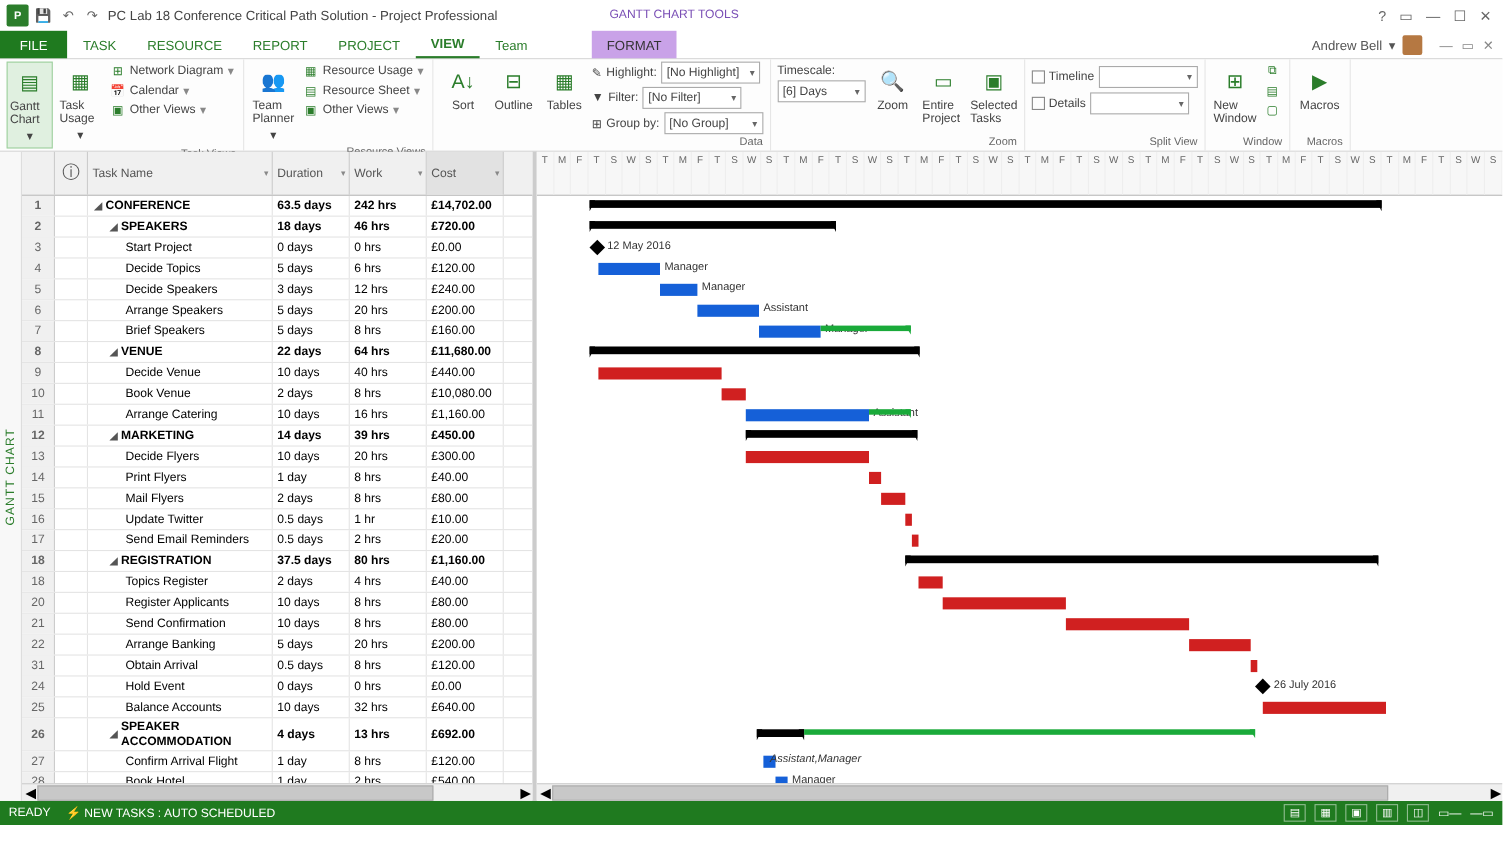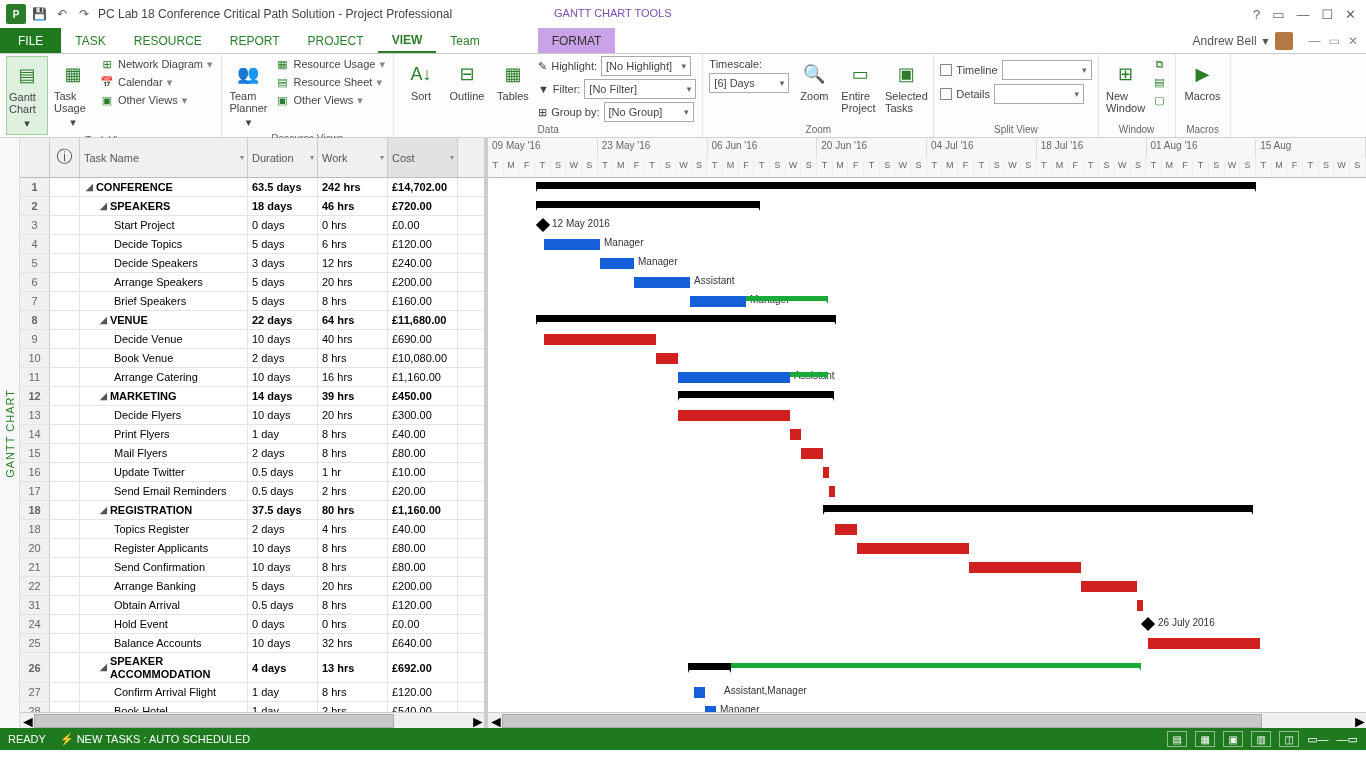--- a/index.html
+++ b/index.html
@@ -20,21 +20,21 @@
 .tabs .tab.active { color: #2b7d2b; border-bottom: 2px solid #2b7d2b; font-weight: 600; }
 .tabs .tab.ctx { background: #c9a2e8; color: #333; }
 .tabs .spacer { flex: 1; }
 .tabs .user { display: flex; align-items: center; gap: 6px; padding: 0 8px; color: #555; }
 .tabs .avatar { width: 18px; height: 18px; background: #b57842; border-radius: 2px; }
 .tabs .winmini { display: flex; gap: 8px; padding: 0 8px; color: #888; align-items: center; }
 
 .ribbon { height: 84px; background: #fdfdfd; border-bottom: 1px solid #d0d0d0; display: flex; font-size: 11px; color: #444; }
 .rgroup { border-right: 1px solid #e6e6e6; padding: 2px 6px 0 6px; display: flex; flex-direction: column; }
 .rgroup .body { flex: 1; display: flex; align-items: flex-start; gap: 4px; }
-.rgroup .label { text-align: center; font-size: 10px; color: #666; padding-bottom: 2px; }
+.rgroup .label { text-align: right; font-size: 10px; color: #666; padding-bottom: 2px; }
 .bigbtn { width: 42px; display: flex; flex-direction: column; align-items: center; gap: 2px; padding: 4px 2px; cursor: pointer; }
 .bigbtn .ico { width: 28px; height: 28px; display: flex; align-items: center; justify-content: center; font-size: 18px; color: #2b7d2b; }
 .bigbtn.active { background: #e0f0e0; border: 1px solid #9fd09f; }
 .smallrow { display: flex; flex-direction: column; gap: 2px; }
 .smallbtn { display: flex; align-items: center; gap: 4px; padding: 1px 2px; cursor: pointer; white-space: nowrap; }
 .smallbtn .sico { width: 14px; height: 14px; display: inline-flex; align-items: center; justify-content: center; color: #2b7d2b; font-size: 11px; }
 .combo { height: 20px; border: 1px solid #aaa; padding: 0 4px; display: flex; align-items: center; justify-content: space-between; background: #fff; gap: 6px; }
 .combo .arr { color: #666; font-size: 9px; }
 .frmrow { display: flex; align-items: center; gap: 4px; }
 .chk { width: 12px; height: 12px; border: 1px solid #888; display: inline-block; }
@@ -210,21 +210,21 @@
             <span class="sico">✎</span>
             <span>Highlight:</span>
             <div class="combo" style="width:90px">
               <span>[No Highlight]</span>
               <span class="arr">▾</span>
             </div>
           </div>
         <div class="frmrow">
             <span class="sico">▼</span>
             <span>Filter:</span>
-            <div class="combo" style="width:112px">
+            <div class="combo" style="width:90px">
               <span>[No Filter]</span>
               <span class="arr">▾</span>
             </div>
           </div>
         <div class="frmrow">
             <span class="sico">⊞</span>
             <span>Group by:</span>
             <div class="combo" style="width:90px">
               <span>[No Group]</span>
               <span class="arr">▾</span>
@@ -402,21 +402,21 @@
           <div class="rc col-dur">22 days</div>
           <div class="rc col-work">64 hrs</div>
           <div class="rc col-cost">£11,680.00</div>
         </div>
         <div class="row">
           <div class="rc rowhdr col-rh">9</div>
           <div class="rc col-i"></div>
           <div class="rc col-name task-name" style="padding-left:34px;white-space:normal;line-height:13px">Decide Venue</div>
           <div class="rc col-dur">10 days</div>
           <div class="rc col-work">40 hrs</div>
-          <div class="rc col-cost">£690.00</div>
+          <div class="rc col-cost">£440.00</div>
         </div>
         <div class="row">
           <div class="rc rowhdr col-rh">10</div>
           <div class="rc col-i"></div>
           <div class="rc col-name task-name" style="padding-left:34px;white-space:normal;line-height:13px">Book Venue</div>
           <div class="rc col-dur">2 days</div>
           <div class="rc col-work">8 hrs</div>
           <div class="rc col-cost">£10,080.00</div>
         </div>
         <div class="row">
@@ -568,30 +568,20 @@
         <span style="width:14px;text-align:center">◄</span>
         <div class="track">
           <div class="thumb" style="left:0;width:360px"></div>
         </div>
         <span style="width:14px;text-align:center">►</span>
       </div>
   </div>
 
   <div class="gantt">
     <div class="timescale">
-      <div class="major" id="ts-major">
-          <div style="width: 113px;">09 May '16</div>
-          <div style="width: 113px;">23 May '16</div>
-          <div style="width: 113px;">06 Jun '16</div>
-          <div style="width: 113px;">20 Jun '16</div>
-          <div style="width: 113px;">04 Jul '16</div>
-          <div style="width: 113px;">18 Jul '16</div>
-          <div style="width: 113px;">01 Aug '16</div>
-          <div style="width: 113px;">15 Aug</div>
-        </div>
       <div class="minor" id="ts-minor">
           <div style="width: 16.14px;">T</div>
           <div style="width: 16.14px;">M</div>
           <div style="width: 16.14px;">F</div>
           <div style="width: 16.14px;">T</div>
           <div style="width: 16.14px;">S</div>
           <div style="width: 16.14px;">W</div>
           <div style="width: 16.14px;">S</div>
           <div style="width: 16.14px;">T</div>
           <div style="width: 16.14px;">M</div>
@@ -675,21 +665,21 @@
         <div class="bar red" style="left: 369px; top: 365px; width: 112px;"></div>
         <div class="bar red" style="left: 481px; top: 384px; width: 112px;"></div>
         <div class="bar red" style="left: 593px; top: 403px; width: 56px;"></div>
         <div class="bar red" style="left: 649px; top: 422px; width: 6px;"></div>
         <div class="diamond" style="left: 655px; top: 441px;"></div>
         <div class="blabel" style="left: 670px; top: 439px;">26 July 2016</div>
         <div class="bar red" style="left: 660px; top: 460px; width: 112px;"></div>
         <div class="bar blk" style="left: 200px; top: 485px; width: 43px;"></div>
         <div class="bar grn" style="left: 243px; top: 485px; width: 410px;"></div>
         <div class="bar blue" style="left: 206px; top: 509px; width: 11px;"></div>
-        <div class="blabel" style="left: 236px; top: 507px;">Assistant,Manager</div>
+        <div class="blabel" style="left: 212px; top: 507px; font-style: italic;">Assistant,Manager</div>
         <div class="bar blue" style="left: 217px; top: 528px; width: 11px;"></div>
         <div class="blabel" style="left: 232px; top: 526px;">Manager</div>
       </div>
     <div class="hscroll" style="position:absolute;bottom:0;left:0;right:0">
         <span style="width:14px;text-align:center">◄</span>
         <div class="track">
           <div class="thumb" style="left:0;width:760px"></div>
         </div>
         <span style="width:14px;text-align:center">►</span>
       </div>

